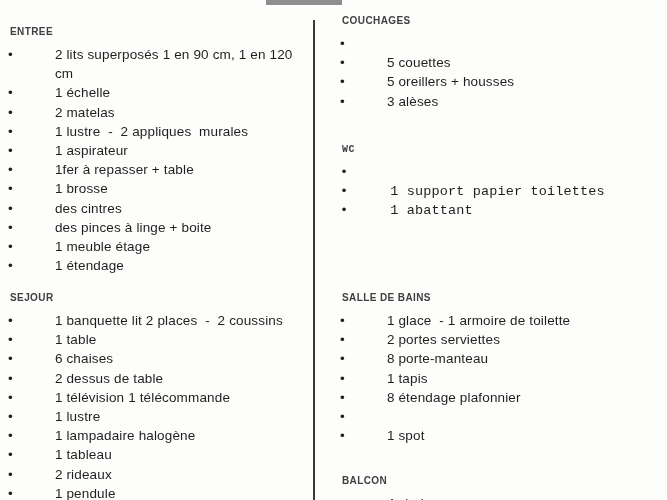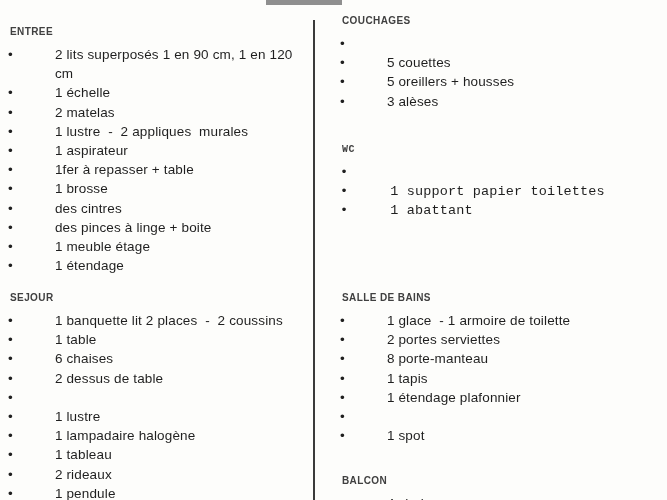--- a/index.html
+++ b/index.html
@@ -125,20 +125,21 @@
           <div class="item">
             <span class="bullet">•</span>
             <span class="item-text">6 chaises</span>
           </div>
           <div class="item">
             <span class="bullet">•</span>
             <span class="item-text">2 dessus de table</span>
           </div>
           <div class="item">
             <span class="bullet">•</span>
+            <span class="item-text">1 télévision 1 télécommande</span>
           </div>
           <div class="item">
             <span class="bullet">•</span>
             <span class="item-text">1 lustre</span>
           </div>
           <div class="item">
             <span class="bullet">•</span>
             <span class="item-text">1 lampadaire halogène</span>
           </div>
           <div class="item">
@@ -207,21 +208,21 @@
           <div class="item">
             <span class="bullet">•</span>
             <span class="item-text">8 porte-manteau</span>
           </div>
           <div class="item">
             <span class="bullet">•</span>
             <span class="item-text">1 tapis</span>
           </div>
           <div class="item">
             <span class="bullet">•</span>
-            <span class="item-text">1 étendage plafonnier</span>
+            <span class="item-text">8 étendage plafonnier</span>
           </div>
           <div class="item">
             <span class="bullet">•</span>
           </div>
           <div class="item">
             <span class="bullet">•</span>
             <span class="item-text">1 spot</span>
           </div>
         </div>
       </div>

